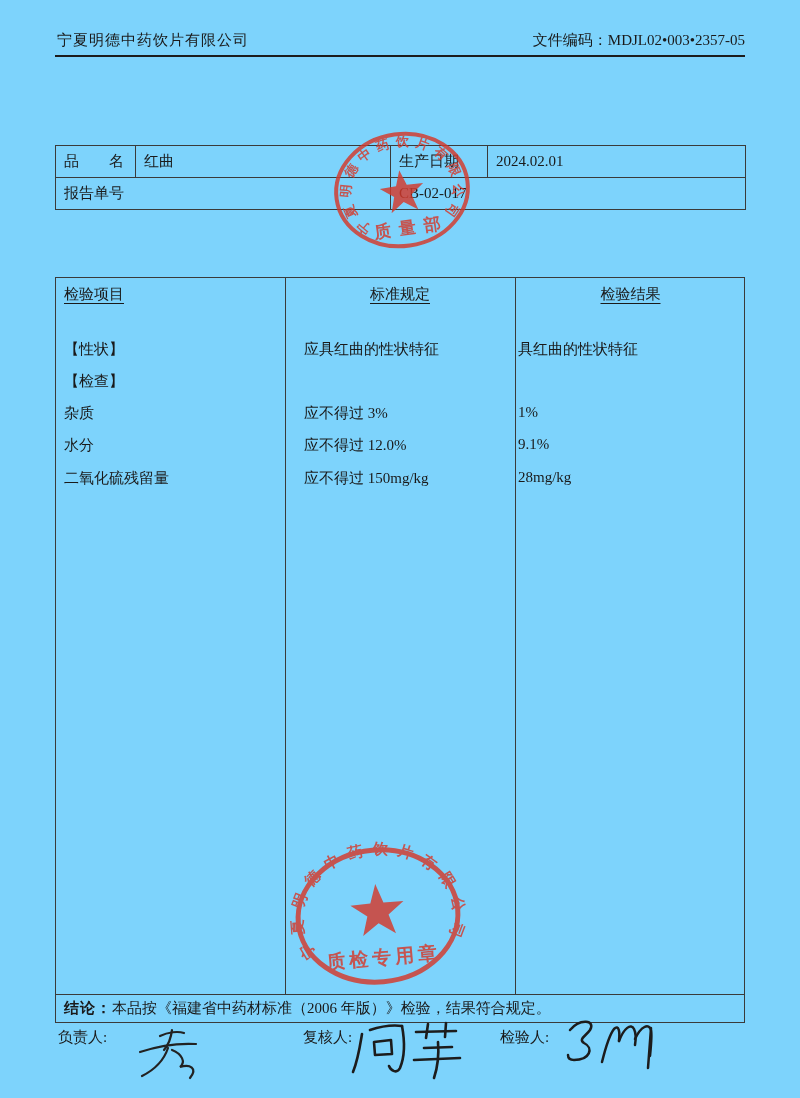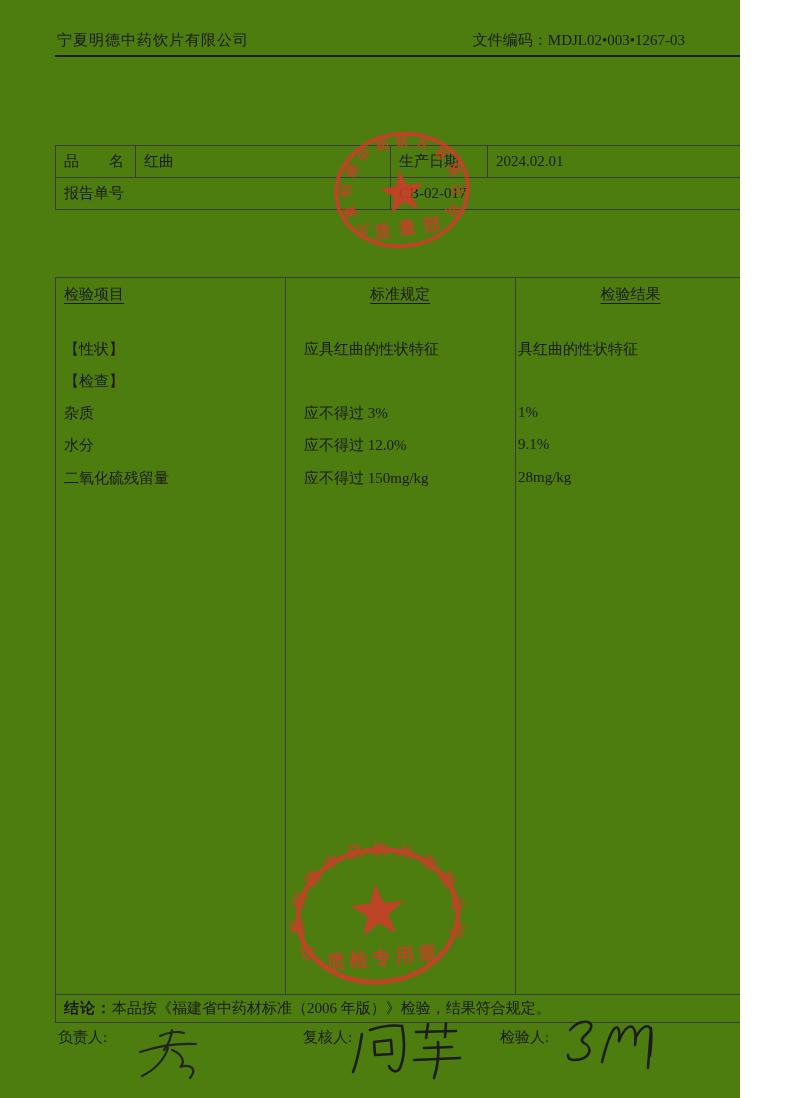--- a/index.html
+++ b/index.html
@@ -1,21 +1,21 @@
 <!DOCTYPE html>
 <html><head>
 <meta charset="utf-8">
 <style>
   * { margin: 0; padding: 0; box-sizing: border-box; }
   html, body { background: #ffffff; }
   .page {
     position: relative;
-    width: 740px;
+    width: 800px;
     height: 1098px;
-    background: #4d7c0f;
+    background: #7dd3fc;
     font-family: "Liberation Serif", "DejaVu Serif", serif;
     color: #1a1a1a;
     overflow: hidden;
   }
   .hdr-company {
     position: absolute; left: 57px; top: 31px;
     font-size: 15px; letter-spacing: 1px;
   }
   .hdr-code {
     position: absolute; right: 55px; top: 31px;
@@ -82,21 +82,21 @@
   .sig-1 { left: 126px; top: 1026px; }
   .sig-2 { left: 350px; top: 1018px; }
   .sig-3 { left: 554px; top: 1016px; }
 </style>
 </head>
 <body>
 
 <div class="page">
 
   <div class="hdr-company">宁夏明德中药饮片有限公司</div>
-  <div class="hdr-code">文件编码：MDJL02•003•1267-03</div>
+  <div class="hdr-code">文件编码：MDJL02•003•2357-05</div>
   <div class="hdr-rule"></div>
 
 
   <table class="info-table">
     <colgroup>
         <col style="width:80px">
         <col style="width:255px">
         <col style="width:97px">
         <col style="width:258px">
       </colgroup>

